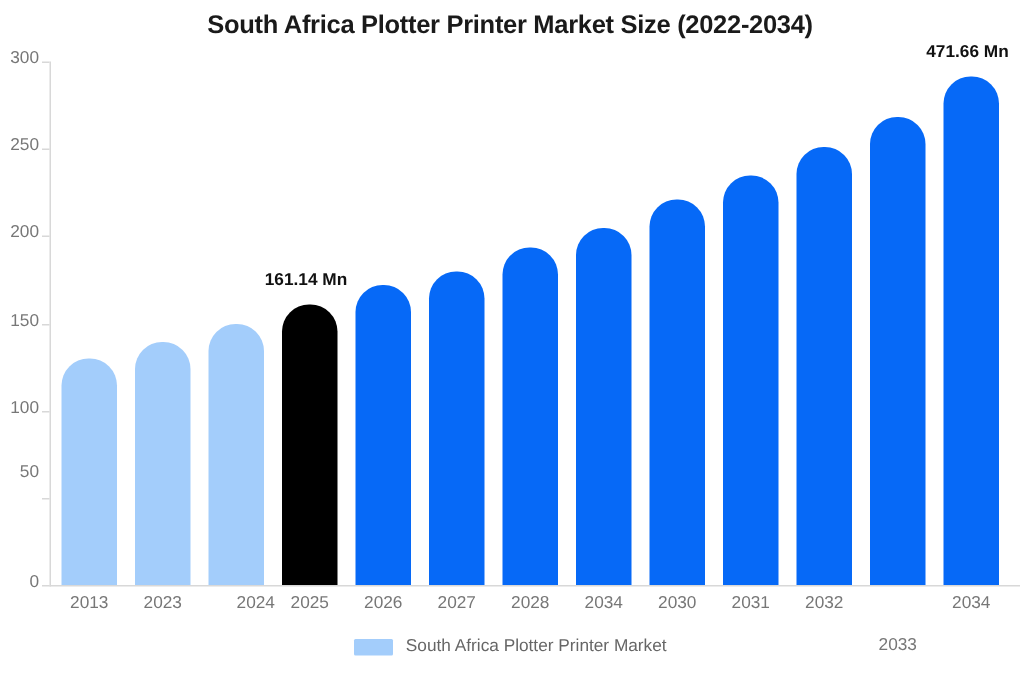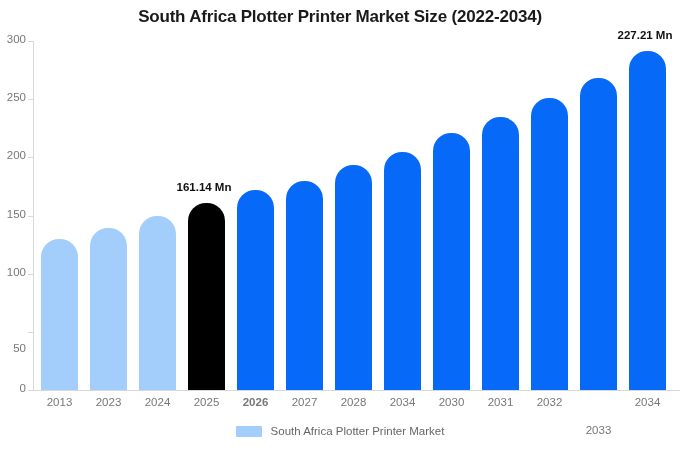--- a/index.html
+++ b/index.html
@@ -38,21 +38,21 @@
 <div id="chart-root">
 
   <div id="chart-title">South Africa Plotter Printer Market Size (2022-2034)</div>
 
   <div id="y-axis-line"></div>
   <div id="x-axis-line"></div>
 
   <div id="y-ticks">
       <div class="y-tick" style="top: 382px;">0</div>
       <div class="y-tick-mark" style="top: 390px;"></div>
-      <div class="y-tick" style="top: 342px;">50</div>
+      <div class="y-tick" style="top: 309px;">50</div>
       <div class="y-tick-mark" style="top: 331.833px;"></div>
       <div class="y-tick" style="top: 265.667px;">100</div>
       <div class="y-tick-mark" style="top: 273.667px;"></div>
       <div class="y-tick" style="top: 207.5px;">150</div>
       <div class="y-tick-mark" style="top: 215.5px;"></div>
       <div class="y-tick" style="top: 149.333px;">200</div>
       <div class="y-tick-mark" style="top: 157.333px;"></div>
       <div class="y-tick" style="top: 91.1667px;">250</div>
       <div class="y-tick-mark" style="top: 99.1667px;"></div>
       <div class="y-tick" style="top: 33px;">300</div>
@@ -69,33 +69,33 @@
       <div class="bar bright" style="left: 384px; top: 151.517px; height: 238.483px; bottom: auto;"></div>
       <div class="bar bright" style="left: 433px; top: 132.903px; height: 257.097px; bottom: auto;"></div>
       <div class="bar bright" style="left: 482px; top: 116.617px; height: 273.383px; bottom: auto;"></div>
       <div class="bar bright" style="left: 531px; top: 98.0033px; height: 291.997px; bottom: auto;"></div>
       <div class="bar bright" style="left: 580px; top: 78.2267px; height: 311.773px; bottom: auto;"></div>
       <div class="bar bright" style="left: 629px; top: 51.1792px; height: 338.821px; bottom: auto;"></div>
     </div>
   <div id="x-ticks">
       <div class="x-tick" style="left: 41px;">2013</div>
       <div class="x-tick" style="left: 90px;">2023</div>
-      <div class="x-tick" style="left: 139px;">2024</div>
+      <div class="x-tick" style="left: 152px;">2024</div>
       <div class="x-tick" style="left: 188px;">2025</div>
-      <div class="x-tick" style="left: 237px; font-weight: bold;">2026</div>
+      <div class="x-tick" style="left: 237px;">2026</div>
       <div class="x-tick" style="left: 286px;">2027</div>
       <div class="x-tick" style="left: 335px;">2028</div>
       <div class="x-tick" style="left: 384px;">2034</div>
       <div class="x-tick" style="left: 433px;">2030</div>
       <div class="x-tick" style="left: 482px;">2031</div>
       <div class="x-tick" style="left: 531px;">2032</div>
       <div class="x-tick" style="left: 580px; margin-top: 28px;">2033</div>
       <div class="x-tick" style="left: 629px;">2034</div>
     </div>
 
   <div id="legend">
     <span id="legend-swatch"></span>
     <span id="legend-label">South Africa Plotter Printer Market</span>
   </div>
 
 <div class="bar-label" style="top: 180.54px; left: 176.5px;">161.14 Mn</div>
-    <div class="bar-label" style="top: 29.1792px; left: 617.5px;">227.21 Mn</div>
+    <div class="bar-label" style="top: 29.1792px; left: 617.5px;">471.66 Mn</div>
   </div>
 
 </body></html>

